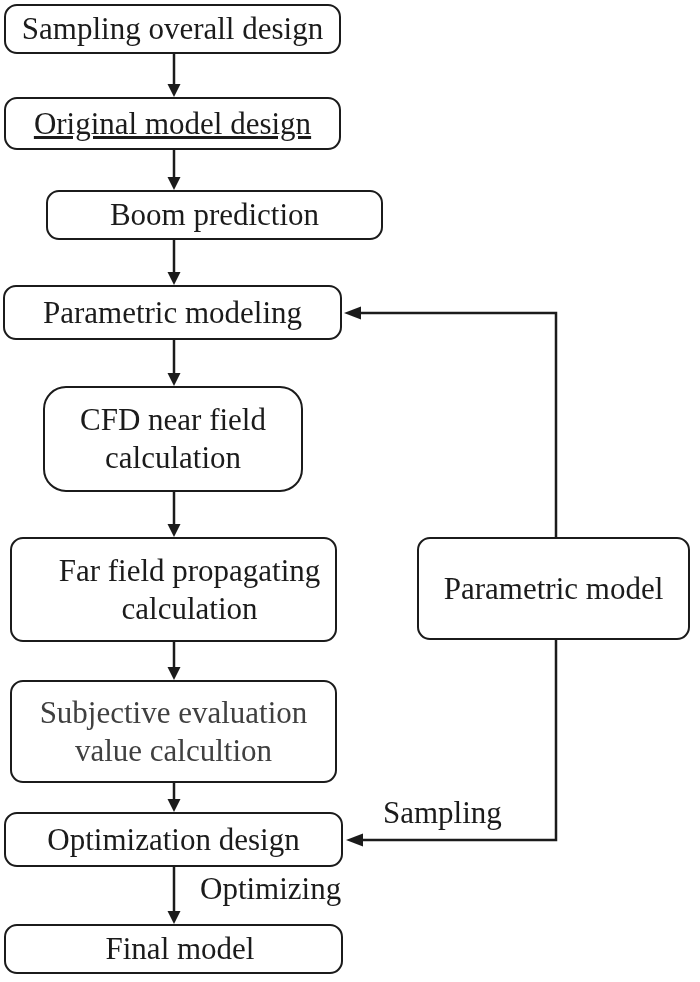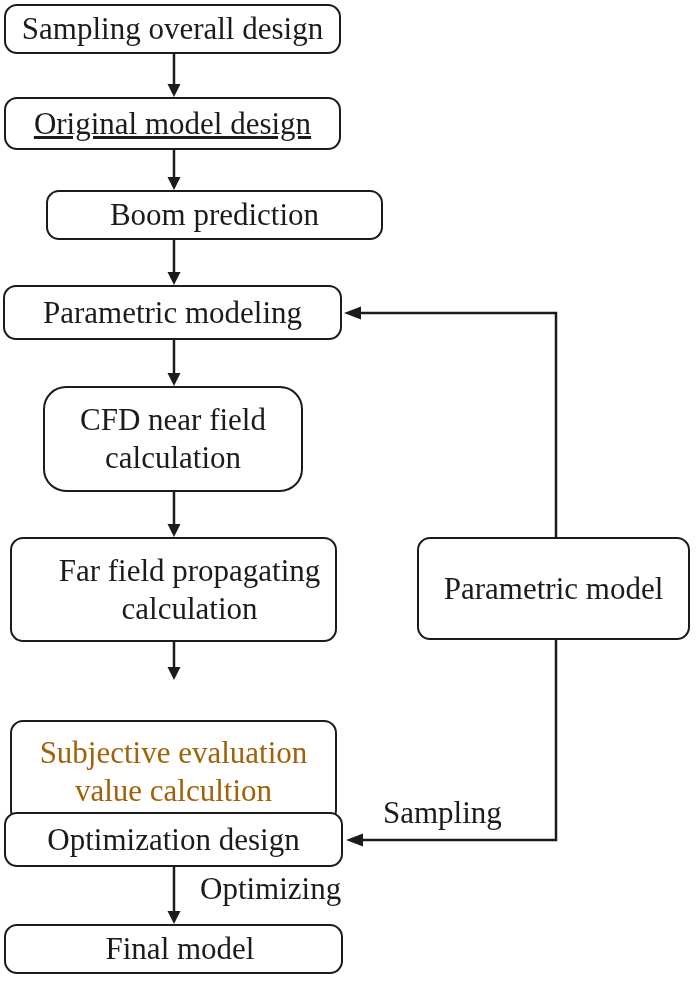--- a/index.html
+++ b/index.html
@@ -25,21 +25,21 @@
     display: flex;
     flex-direction: column;
     align-items: center;
     justify-content: center;
     text-align: center;
     font-size: 31px;
     line-height: 38px;
     white-space: nowrap;
   }
   .node span { display: block; }
-  .node.red { color: #a16207; margin-top: 40px; }
+  .node.red { color: #404040; }
   .edge-label {
     position: absolute;
     font-size: 31px;
     line-height: 34px;
     white-space: nowrap;
     text-align: right;
   }
   svg.connectors {
     position: absolute;
     left: 0;

